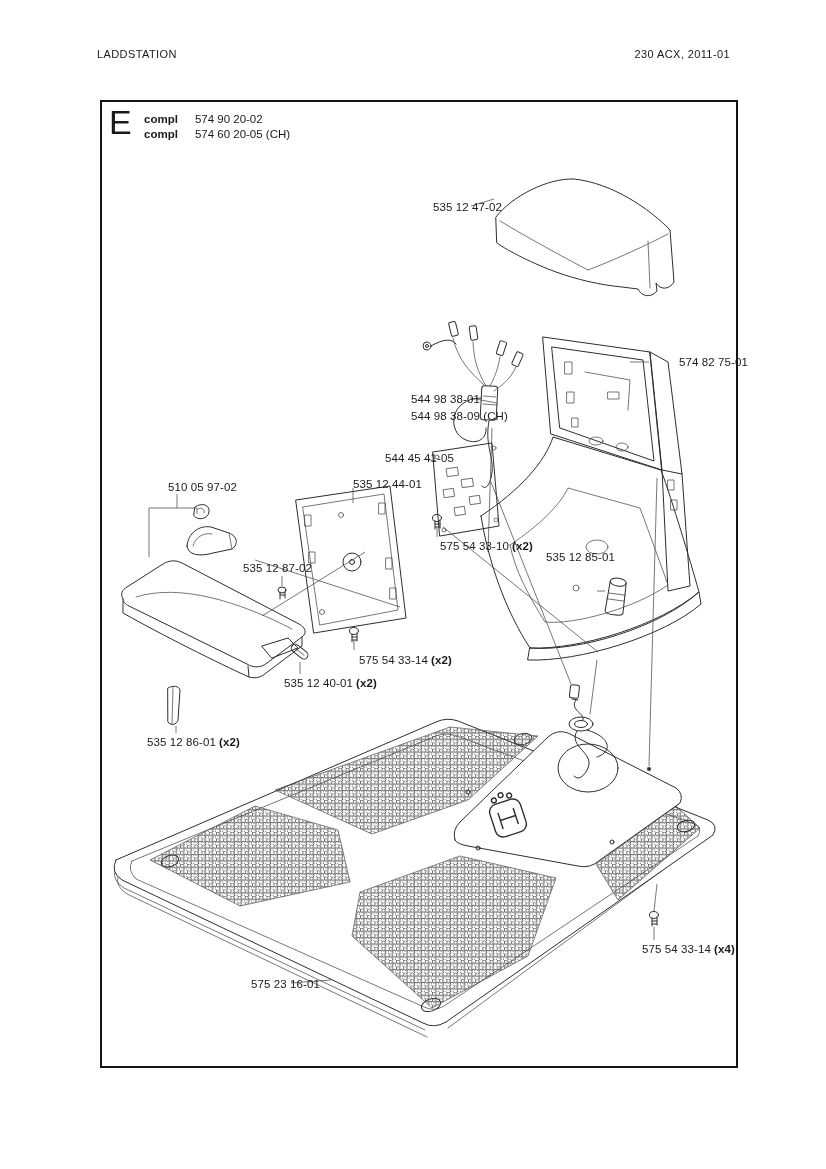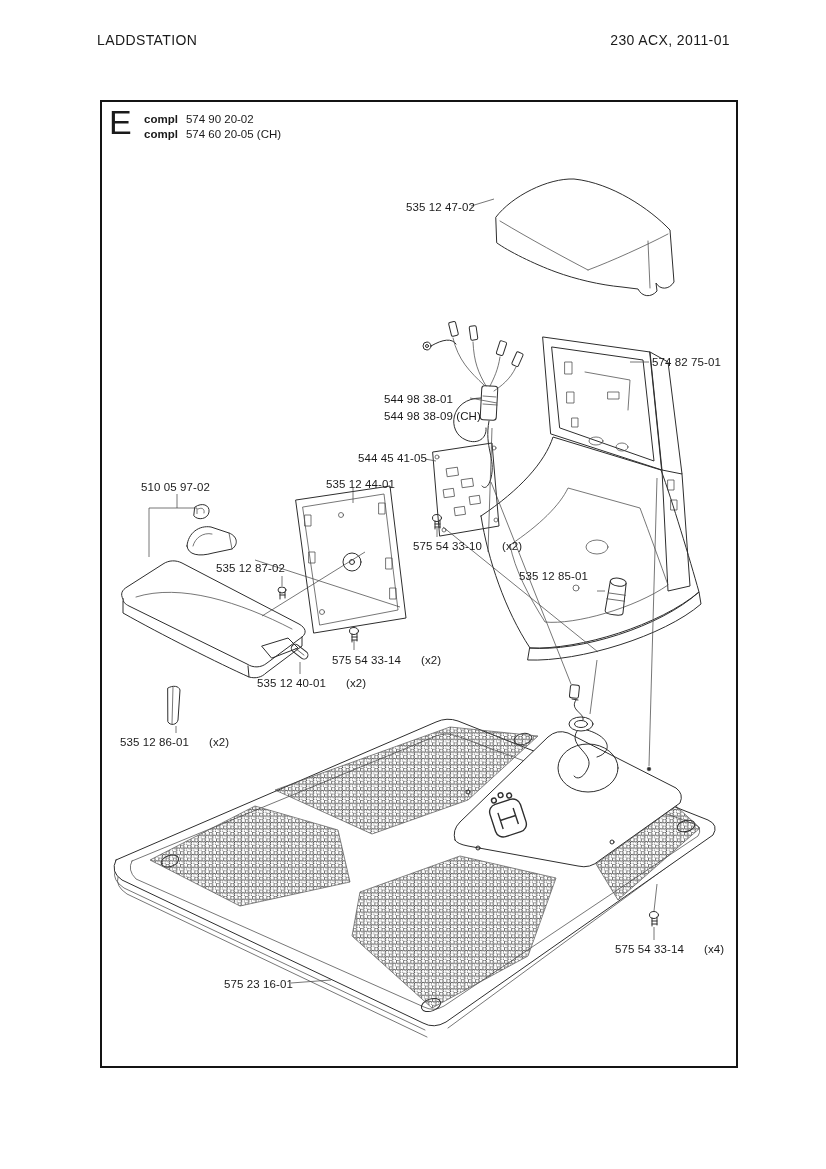--- a/index.html
+++ b/index.html
@@ -1,30 +1,30 @@
 <!DOCTYPE html>
 <html><head>
 <meta charset="utf-8">
 <style>
   html,body{margin:0;padding:0;background:#fff;}
   body{
     width:826px;height:1169px;position:relative;overflow:hidden;
     font-family:"Liberation Sans", sans-serif;color:#1a1a1a;
   }
-  .hdr{position:absolute;top:32px;font-size:14px;letter-spacing:.4px;}
+  .hdr{position:absolute;top:48px;font-size:11px;letter-spacing:.4px;}
   .hdr-left{left:97px;}
   .hdr-right{right:96px;}
   .frame{position:absolute;left:100px;top:100px;width:638px;height:968px;
     border:2px solid #141414;box-sizing:border-box;background:#fff;}
   .section-letter{position:absolute;left:109px;top:104px;font-size:34px;line-height:36px;}
   .compl-block{position:absolute;left:144px;top:112px;font-size:11.5px;line-height:15px;}
-  .compl-line .pfx{font-weight:bold;margin-right:8px;}
+  .compl-line .pfx{font-weight:bold;margin-right:17px;}
   svg.diagram{position:absolute;left:100px;top:100px;}
-  .part-label{position:absolute;font-size:11.5px;white-space:nowrap;letter-spacing:.1px;z-index:5;}
-  .part-label .qty{font-weight:normal;padding-left:20px;}
+  .part-label{position:absolute;font-size:11.5px;white-space:nowrap;letter-spacing:.1px;z-index:5;margin-left:27px;}
+  .part-label .qty{font-weight:bold;padding-left:3px;}
   .ln, .ln *{fill:none;stroke:#2e2e2e;stroke-width:1;stroke-linecap:round;stroke-linejoin:round;}
   .thin, .thin *{stroke-width:.75;stroke:#4a4a4a;}
   .wfill{fill:#ffffff !important;}
 </style>
 </head>
 <body>
 
 <div class="hdr hdr-left">LADDSTATION</div>
 <div class="hdr hdr-right">230 ACX, 2011-01</div>
 
@@ -251,18 +251,18 @@
 
 <div class="part-label" style="left:406px;top:201px"><span>535 12 47-02</span><span class="qty"></span></div>
 <div class="part-label" style="left:652px;top:356px"><span>574 82 75-01</span><span class="qty"></span></div>
 <div class="part-label" style="left:384px;top:393px"><span>544 98 38-01</span><span class="qty"></span></div>
 <div class="part-label" style="left:384px;top:410px"><span>544 98 38-09 (CH)</span><span class="qty"></span></div>
 <div class="part-label" style="left:358px;top:452px"><span>544 45 41-05</span><span class="qty"></span></div>
 <div class="part-label" style="left:326px;top:478px"><span>535 12 44-01</span><span class="qty"></span></div>
 <div class="part-label" style="left:141px;top:481px"><span>510 05 97-02</span><span class="qty"></span></div>
 <div class="part-label" style="left:413px;top:540px"><span>575 54 33-10</span><span class="qty">(x2)</span></div>
 <div class="part-label" style="left:216px;top:562px"><span>535 12 87-02</span><span class="qty"></span></div>
-<div class="part-label" style="left:519px;top:570px"><span>535 12 85-01</span><span class="qty"></span></div>
+<div class="part-label" style="left:519px;top:551px"><span>535 12 85-01</span><span class="qty"></span></div>
 <div class="part-label" style="left:332px;top:654px"><span>575 54 33-14</span><span class="qty">(x2)</span></div>
 <div class="part-label" style="left:257px;top:677px"><span>535 12 40-01</span><span class="qty">(x2)</span></div>
 <div class="part-label" style="left:120px;top:736px"><span>535 12 86-01</span><span class="qty">(x2)</span></div>
 <div class="part-label" style="left:615px;top:943px"><span>575 54 33-14</span><span class="qty">(x4)</span></div>
 <div class="part-label" style="left:224px;top:978px"><span>575 23 16-01</span><span class="qty"></span></div>
 
 </body></html>

